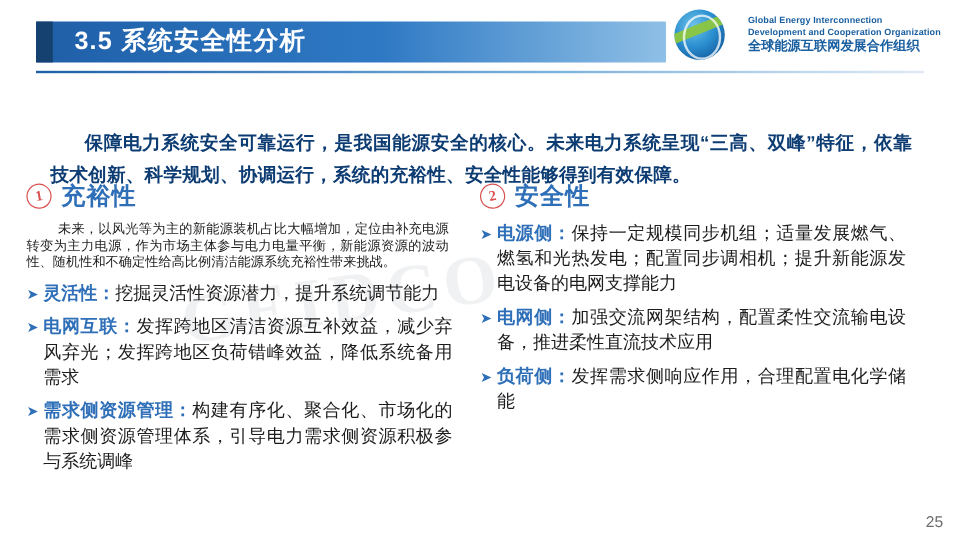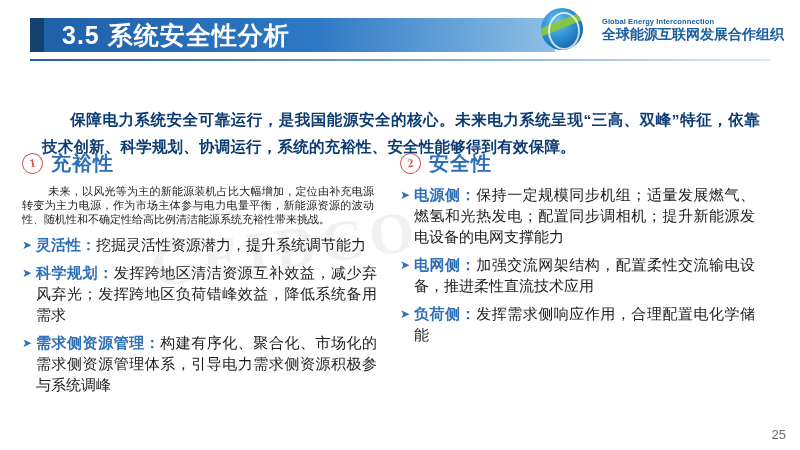--- a/index.html
+++ b/index.html
@@ -54,21 +54,21 @@
     left: 30px;
     top: 18px;
     width: 14px;
     height: 34px;
     background: #14416f;
   }
   .header-title {
     position: absolute;
     left: 62px;
     top: 20px;
-    font-size: 25px;
+    font-size: 21px;
     font-weight: bold;
     color: #ffffff;
     letter-spacing: 1px;
     line-height: 30px;
   }
   .header-underline {
     position: absolute;
     left: 30px;
     top: 59px;
     width: 740px;
@@ -111,21 +111,21 @@
     border-radius: 50%;
   }
   .logo-text-en {
     font-size: 7.5px;
     color: #1a5fa0;
     font-weight: bold;
     line-height: 9.5px;
     letter-spacing: .1px;
   }
   .logo-text-cn {
-    font-size: 14px;
+    font-size: 11px;
     color: #1a5fa0;
     font-weight: bold;
     line-height: 13px;
     margin-top: 2px;
   }
   
   .intro {
     position: absolute;
     left: 42px;
     top: 82px;
@@ -234,41 +234,42 @@
   <div class="header">
     <div class="header-bar"></div>
     <div class="header-bar-accent"></div>
     <div class="header-title">3.5 系统安全性分析</div>
     <div class="header-underline"></div>
 
     <div class="logo">
       <div class="logo-mark"></div>
       <div>
         <div class="logo-text-en">Global Energy Interconnection</div>
+        <div class="logo-text-en">Development and Cooperation Organization</div>
         <div class="logo-text-cn">全球能源互联网发展合作组织</div>
       </div>
     </div>
   </div>
 
   <div class="intro"><span class="intro-indent"></span><span>保障电力系统安全可靠运行，是我国能源安全的核心。未来电力系统呈现“三高、双峰”特征，依靠技术创新、科学规划、协调运行，系统的充裕性、安全性能够得到有效保障。</span></div>
 
   <div class="col col-left">
     <div class="col-head">
       <div class="num-badge">1</div>
       <div class="col-title">充裕性</div>
     </div>
     <div class="col-para"><span class="ind"></span><span>未来，以风光等为主的新能源装机占比大幅增加，定位由补充电源转变为主力电源，作为市场主体参与电力电量平衡，新能源资源的波动性、随机性和不确定性给高比例清洁能源系统充裕性带来挑战。</span></div>
     <div class="bullets">
       <div class="bullet">
         <span class="bullet-arrow">➤</span>
         <span class="bullet-body"><span class="bullet-key">灵活性：</span><span>挖掘灵活性资源潜力，提升系统调节能力</span></span>
       </div>
       <div class="bullet">
         <span class="bullet-arrow">➤</span>
-        <span class="bullet-body"><span class="bullet-key">科学规划：</span><span>发挥跨地区清洁资源互补效益，减少弃风弃光；发挥跨地区负荷错峰效益，降低系统备用需求</span></span>
+        <span class="bullet-body"><span class="bullet-key">电网互联：</span><span>发挥跨地区清洁资源互补效益，减少弃风弃光；发挥跨地区负荷错峰效益，降低系统备用需求</span></span>
       </div>
       <div class="bullet">
         <span class="bullet-arrow">➤</span>
         <span class="bullet-body"><span class="bullet-key">需求侧资源管理：</span><span>构建有序化、聚合化、市场化的需求侧资源管理体系，引导电力需求侧资源积极参与系统调峰</span></span>
       </div>
     </div>
   </div>
 
   <div class="col col-right">
     <div class="col-head">

